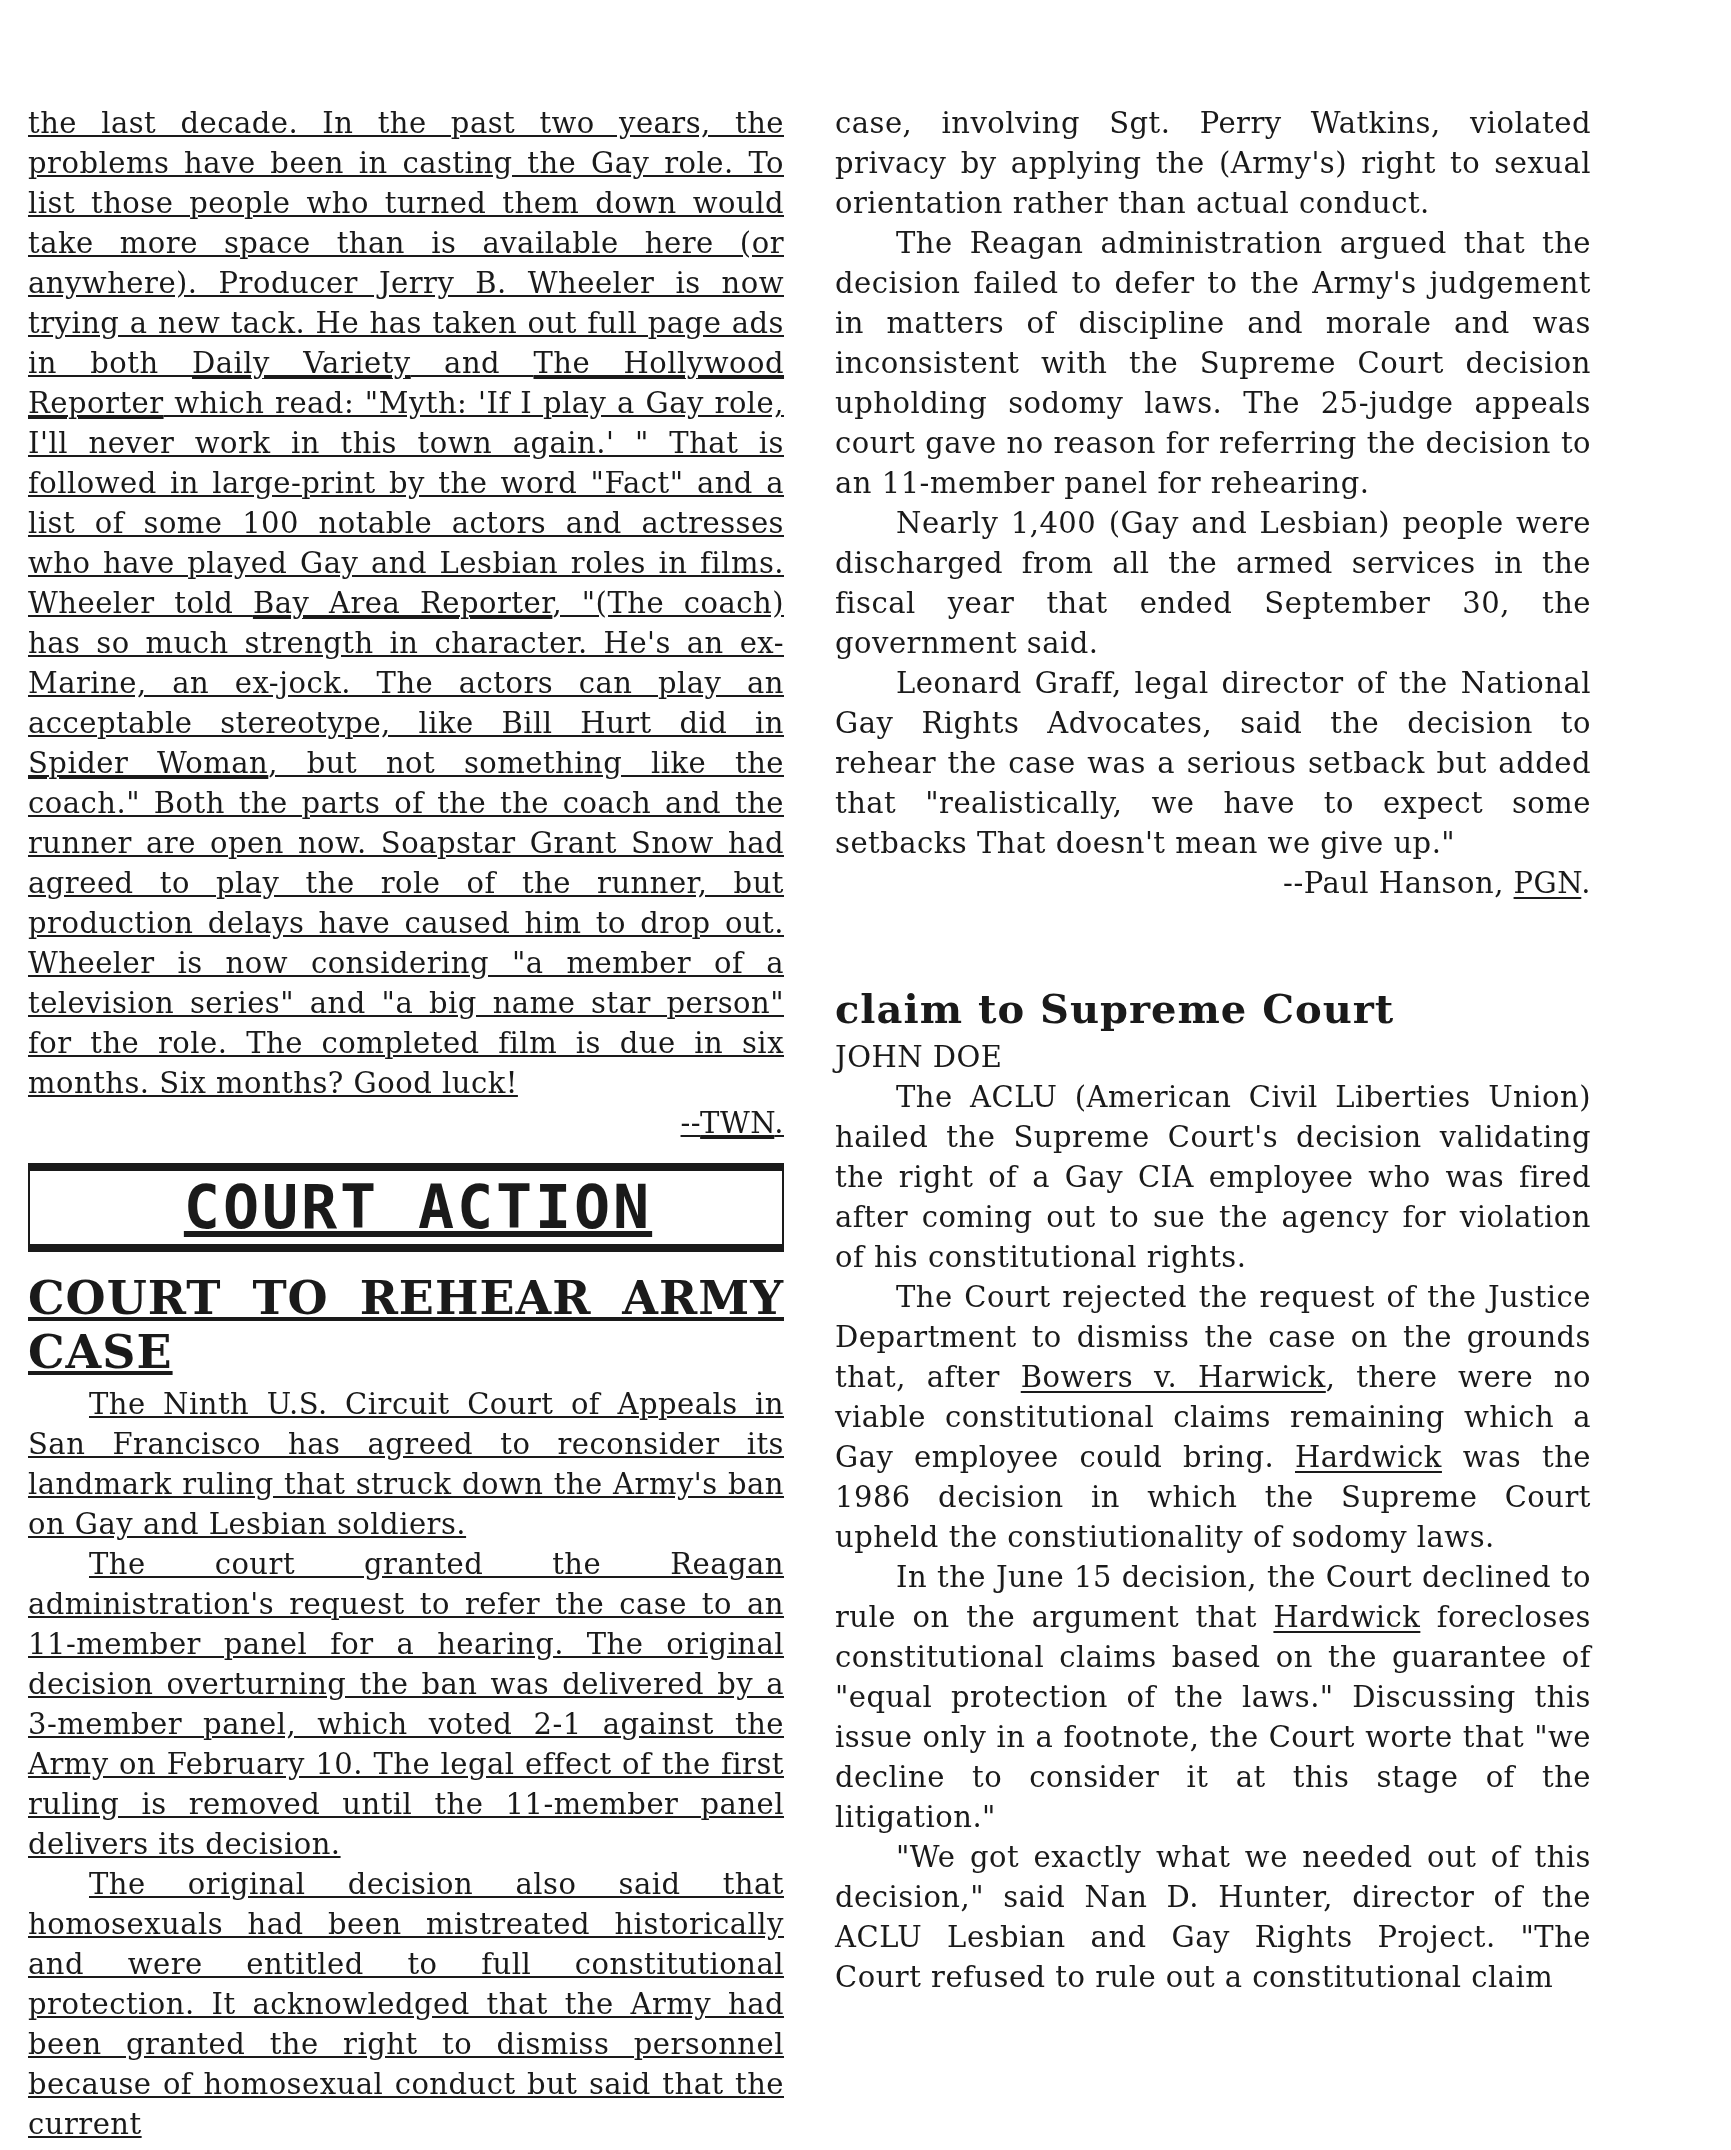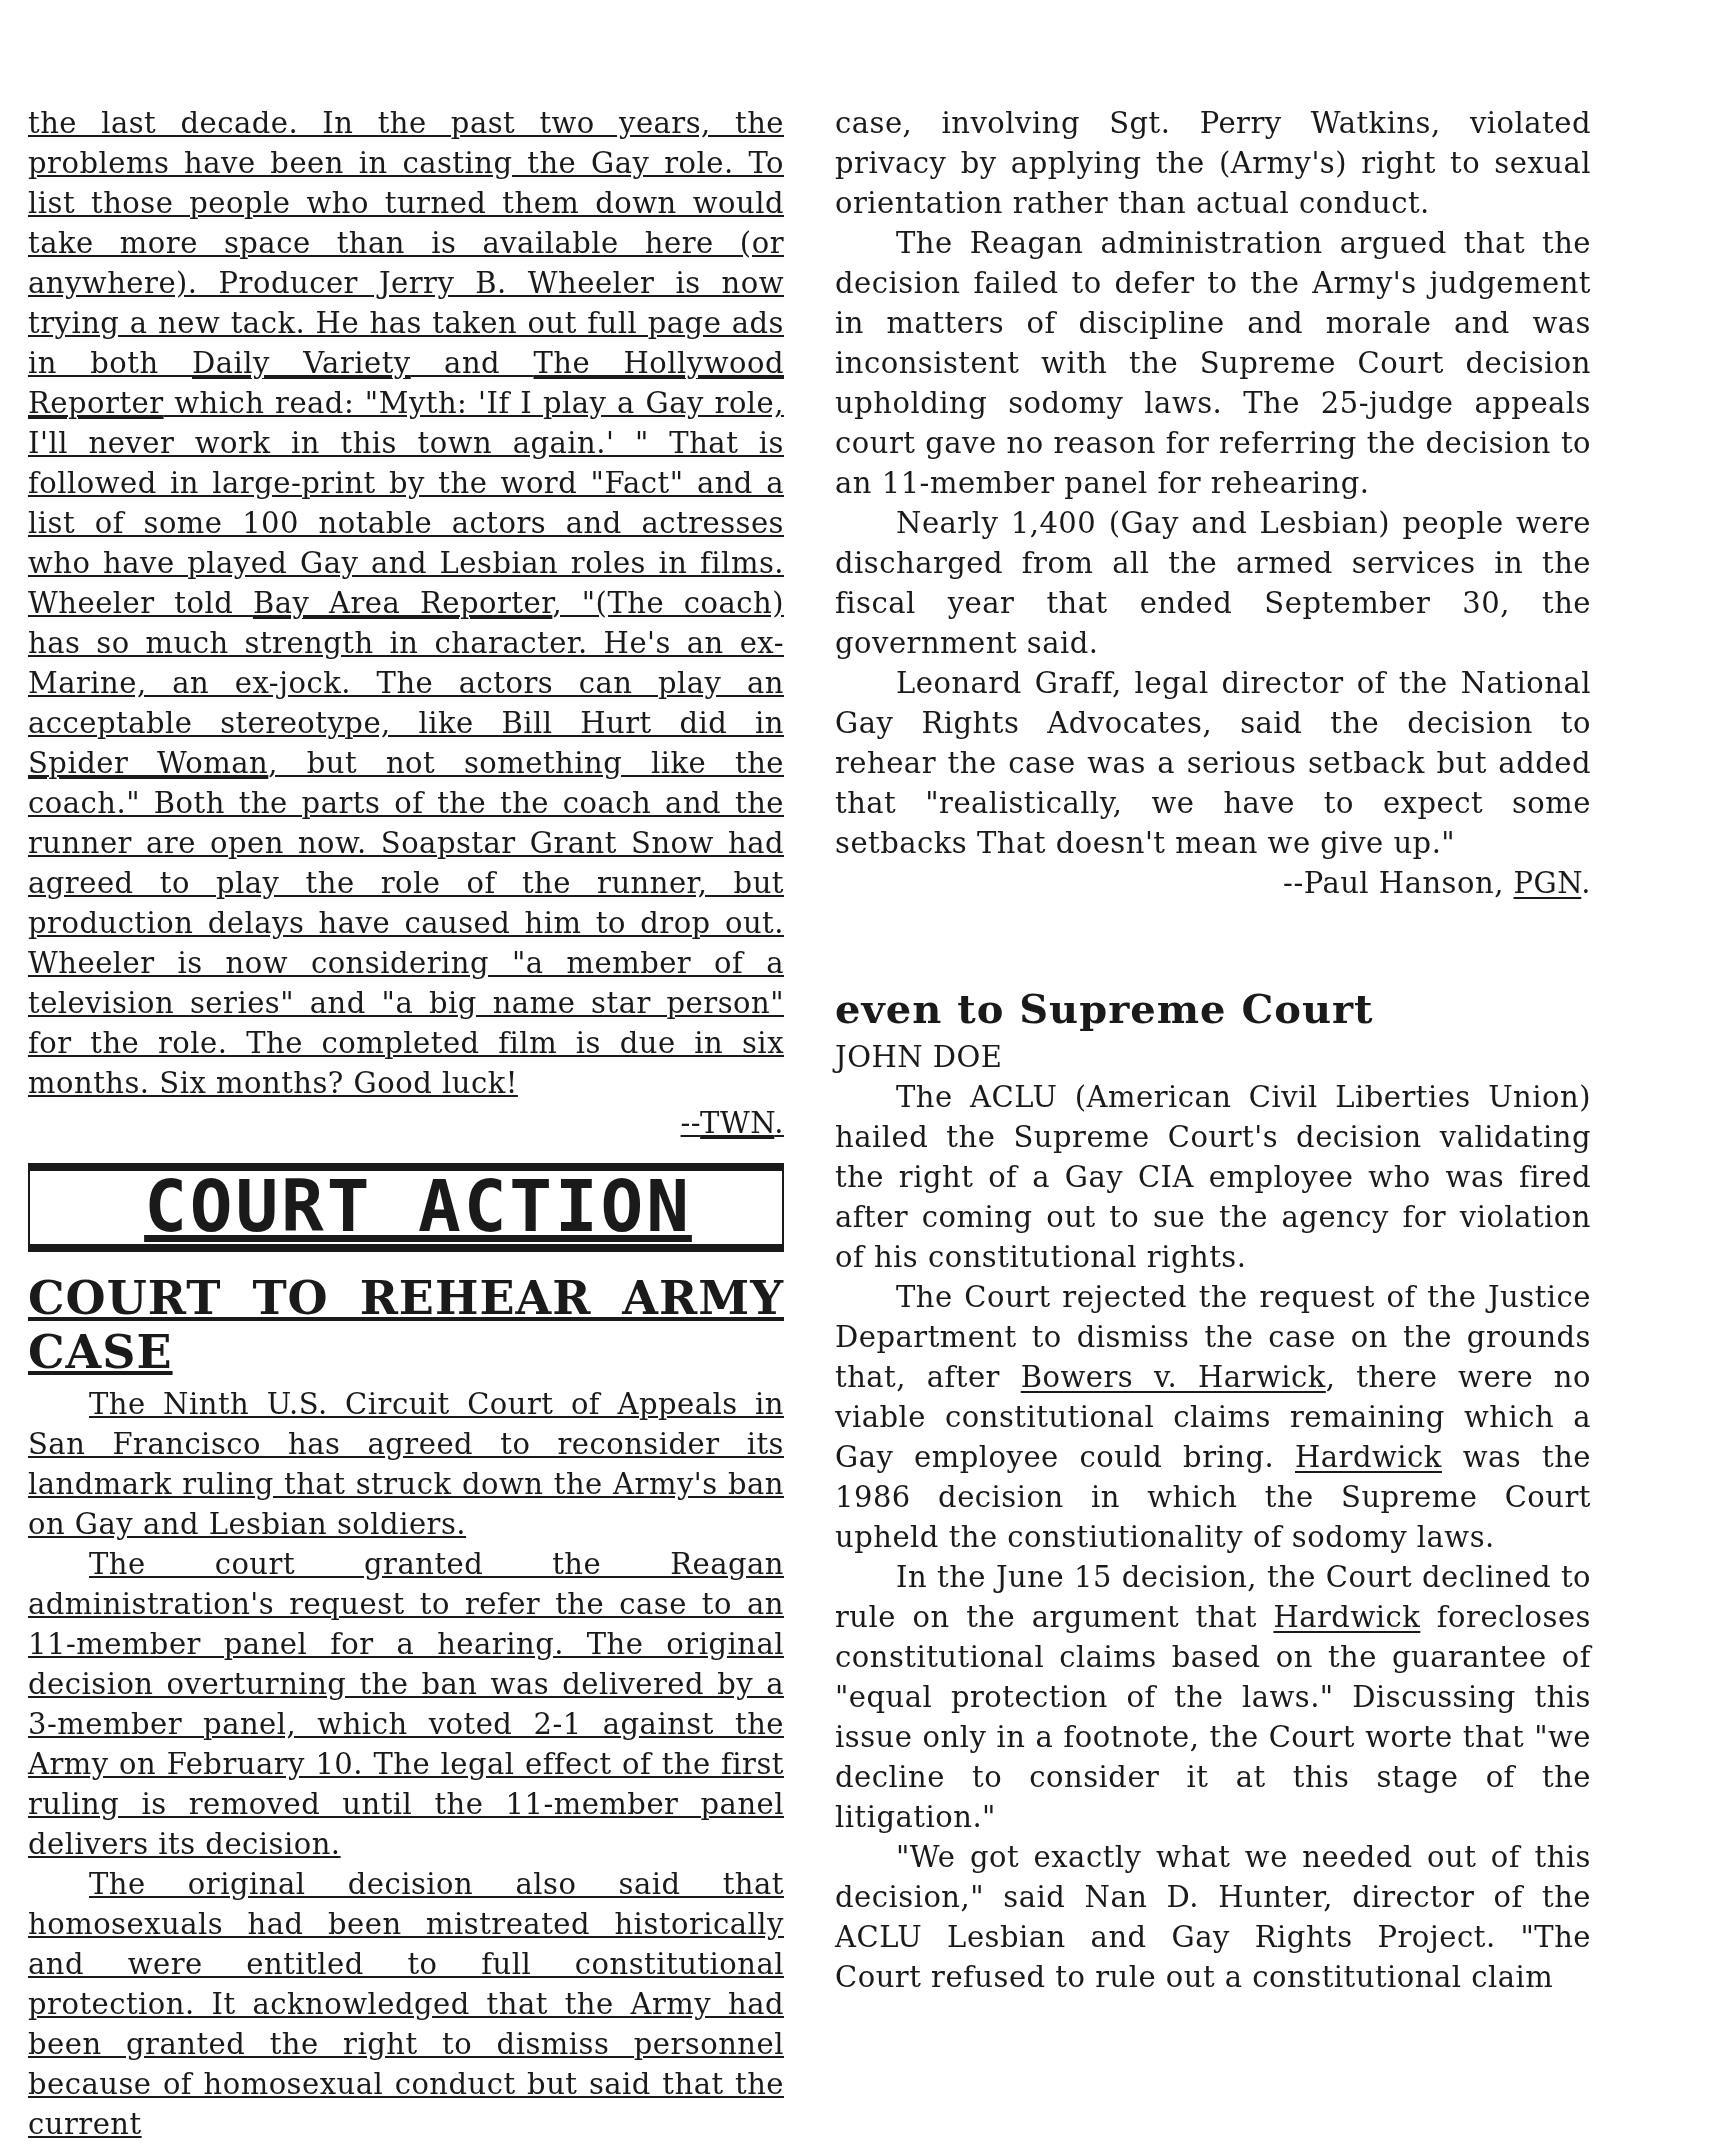--- a/index.html
+++ b/index.html
@@ -14,21 +14,21 @@
   }
   .col-left { left: 28px; width: 756px; text-decoration: underline; }
   .col-right { left: 835px; width: 756px; }
   p { margin: 0; }
   .indent { text-indent: 61px; }
   u { text-decoration: underline; text-decoration-thickness: 2px; text-underline-offset: 3.9px; }
   .credit { text-align: right; }
   .banner {
     margin: 19.6px 0 19.6px 0; border: 2.9px solid #1a1a1a; border-top-width: 8.8px; border-bottom-width: 8.8px;
     height: 73px; display: flex; align-items: center; justify-content: center;
-    font-family: "DejaVu Sans Mono", monospace; font-size: 71px; letter-spacing: 2.9px;
+    font-family: "DejaVu Sans Mono", monospace; font-size: 60px; letter-spacing: 2.9px;
     font-weight: bold;
     padding-left: 24px;
   }
   .headline {
     font-family: "DejaVu Serif", serif; font-weight: bold; font-size: 46px; line-height: 54px;
     margin: 4.9px 0 4.9px 0; letter-spacing: 1px;
   }
   .headline-2 { font-size: 40px; line-height: 57px; margin-top: 19.6px; margin-bottom: 0; text-align: left; }
   .byline { text-align: left; }
 </style>
@@ -44,20 +44,20 @@
   <p class="indent">The court granted the Reagan administration's request to refer the case to an 11-member panel for a hearing. The original decision overturning the ban was delivered by a 3-member panel, which voted 2-1 against the Army on February 10. The legal effect of the first ruling is removed until the 11-member panel delivers its decision.</p>
   <p class="indent">The original decision also said that homosexuals had been mistreated historically and were entitled to full constitutional protection. It acknowledged that the Army had been granted the right to dismiss personnel because of homosexual conduct but said that the current</p>
 </div>
 
 <div class="col col-right">
   <p>case, involving Sgt. Perry Watkins, violated privacy by applying the (Army's) right to sexual orientation rather than actual conduct.</p>
   <p class="indent">The Reagan administration argued that the decision failed to defer to the Army's judgement in matters of discipline and morale and was inconsistent with the Supreme Court decision upholding sodomy laws. The 25-judge appeals court gave no reason for referring the decision to an 11-member panel for rehearing.</p>
   <p class="indent">Nearly 1,400 (Gay and Lesbian) people were discharged from all the armed services in the fiscal year that ended September 30, the government said.</p>
   <p class="indent">Leonard Graff, legal director of the National Gay Rights Advocates, said the decision to rehear the case was a serious setback but added that "realistically, we have to expect some setbacks That doesn't mean we give up."</p>
   <p class="credit"><span>--Paul Hanson, </span><u>PGN</u><span>.</span></p>
-  <h2 class="headline headline-2"><br><span>even to Supreme Court</span></h2>
+  <h2 class="headline headline-2"><br><span>claim to Supreme Court</span></h2>
   <p class="byline">JOHN DOE</p>
   <p class="indent">The ACLU (American Civil Liberties Union) hailed the Supreme Court's decision validating the right of a Gay CIA employee who was fired after coming out to sue the agency for violation of his constitutional rights.</p>
   <p class="indent">The Court rejected the request of the Justice Department to dismiss the case on the grounds that, after <u>Bowers v. Harwick</u>, there were no viable constitutional claims remaining which a Gay employee could bring. <u>Hardwick</u> was the 1986 decision in which the Supreme Court upheld the constiutionality of sodomy laws.</p>
   <p class="indent">In the June 15 decision, the Court declined to rule on the argument that <u>Hardwick</u> forecloses constitutional claims based on the guarantee of "equal protection of the laws." Discussing this issue only in a footnote, the Court worte that "we decline to consider it at this stage of the litigation."</p>
   <p class="indent">"We got exactly what we needed out of this decision," said Nan D. Hunter, director of the ACLU Lesbian and Gay Rights Project. "The Court refused to rule out a constitutional claim</p>
 </div>
 
 
 </body></html>

